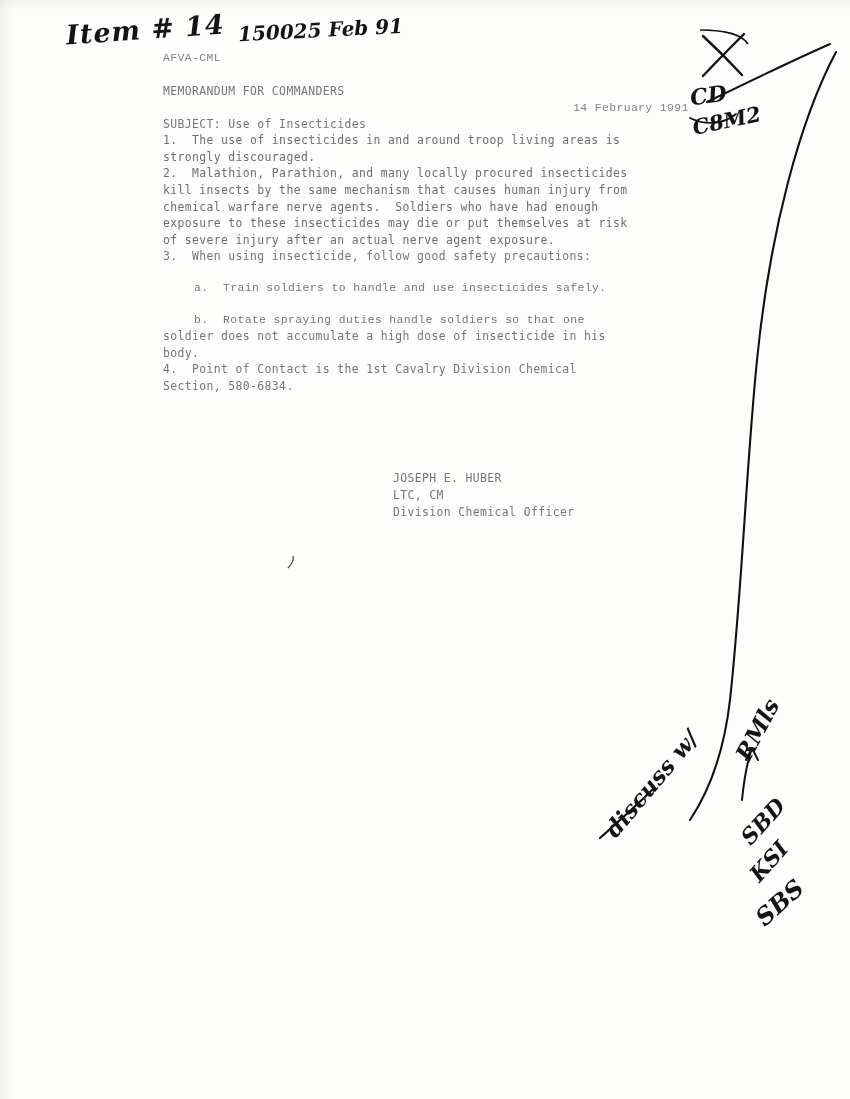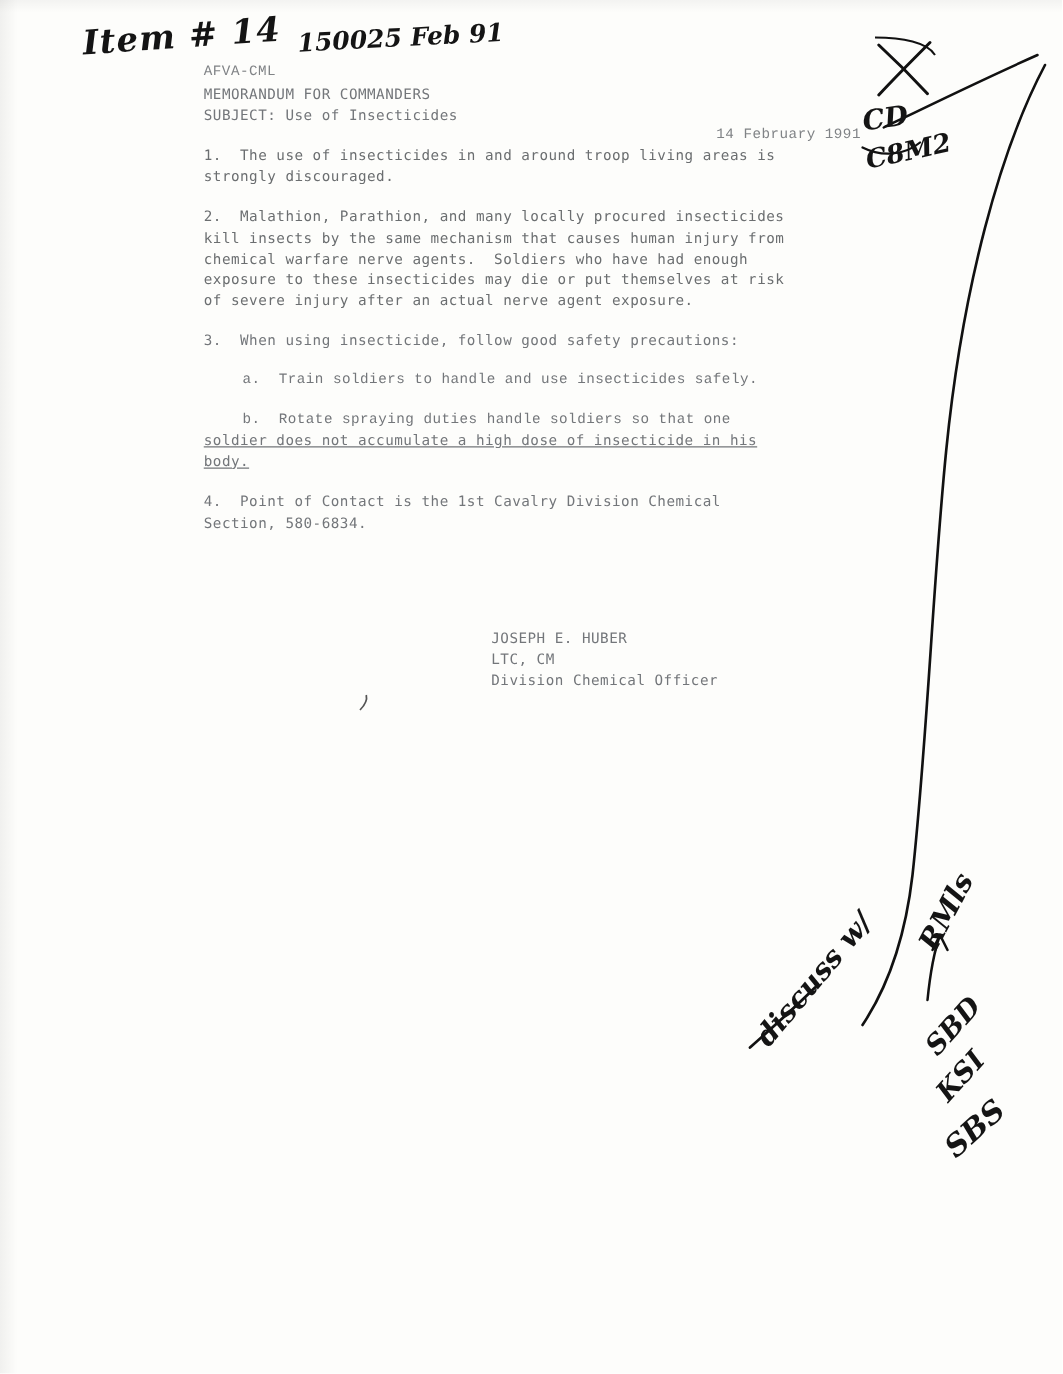--- a/index.html
+++ b/index.html
@@ -48,36 +48,35 @@
     top: 0;
   }
   .hdr-right {
     position: absolute;
     left: 410px;
     top: 12px;
     color: #6a6d6f;
     margin-top: 38px;
   }
   .blk {
+    margin-top: 16px;
   }
   .para {
-    margin-top: 16px;
     white-space: pre-wrap;
   }
   .sub {
     margin-top: 15px;
     padding-left: 31px;
     white-space: pre-wrap;
     font-family: Liberation Mono, monospace;
   }
   .sub-cont {
     margin-top: 0;
     padding-left: 0;
     white-space: pre-wrap;
-    text-decoration: underline;
   }
   .sig {
     margin-top: 75px;
     padding-left: 230px;
     line-height: 17px;
   }
   .sig div {
     white-space: pre;
   }
   

